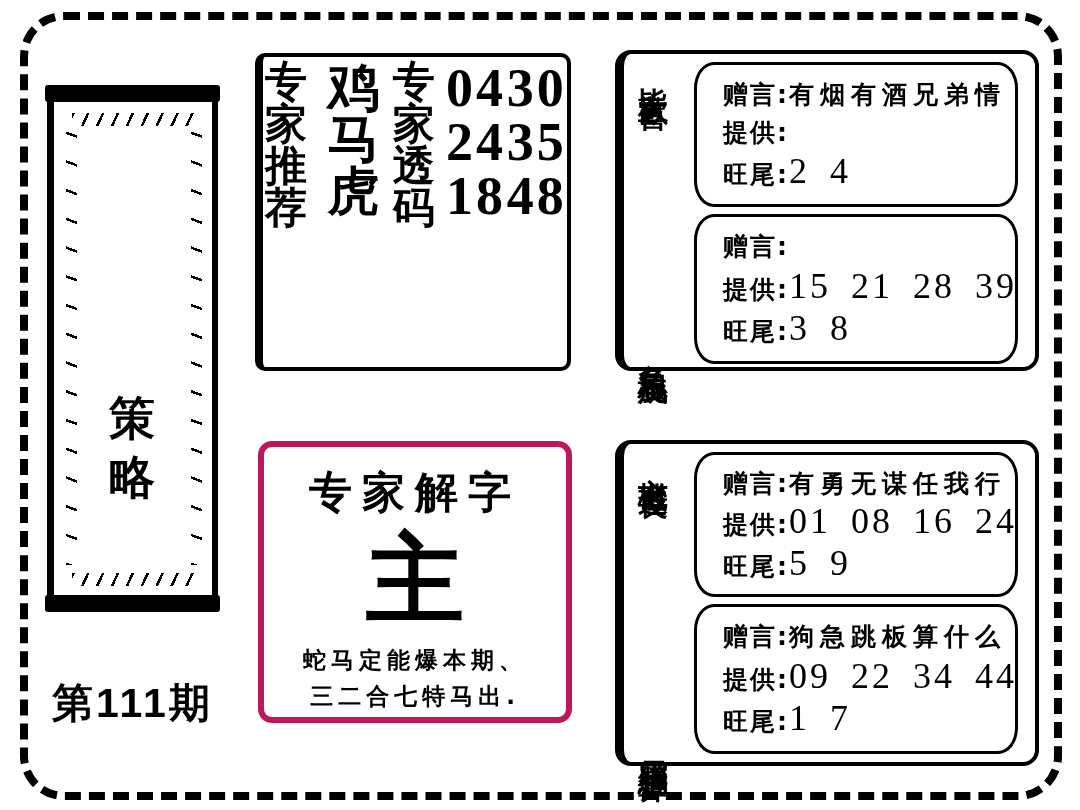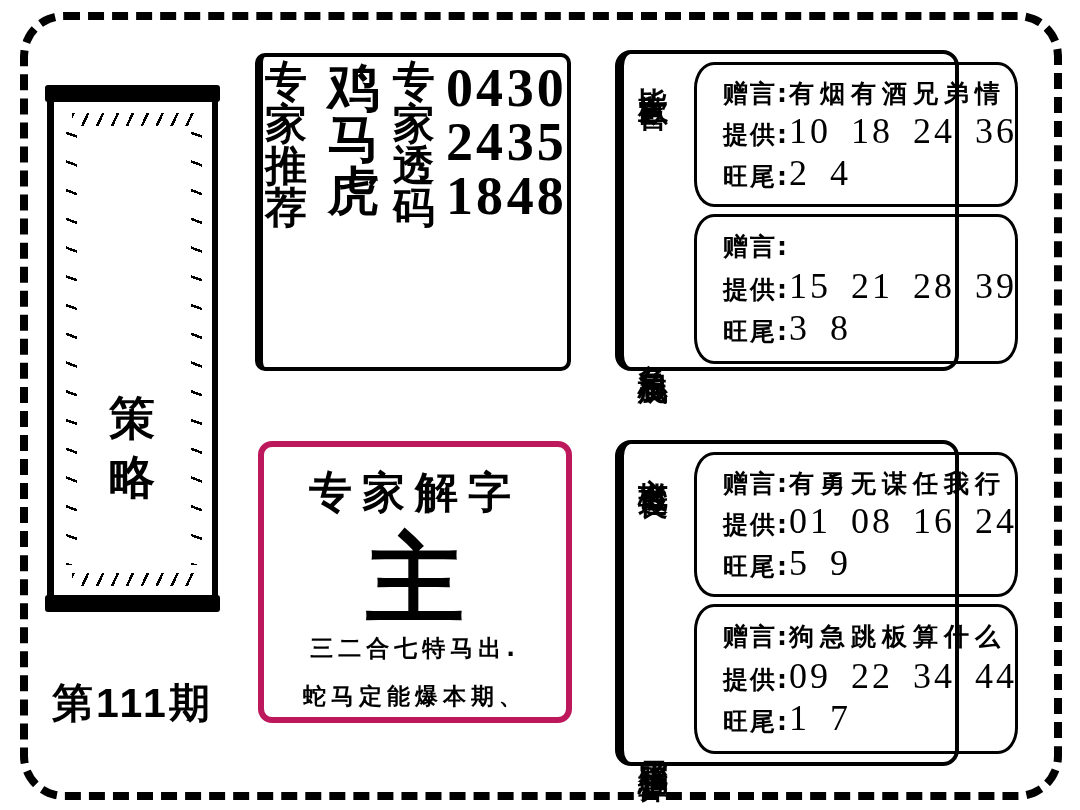--- a/index.html
+++ b/index.html
@@ -99,21 +99,21 @@
     font-family: "DejaVu Serif", serif; font-weight: 700;
     font-size: 98px; line-height: 1.05;
   }
   .char-line {
     font-size: 23px; font-weight: 600; letter-spacing: 5px; line-height: 1.55;
   }
   .char-line.first { margin-top: 12px; }
 
   
   .panel {
-    position: absolute; left: 615px; width: 344px;
+    position: absolute; left: 615px; width: 424px;
     border: 4px solid #000; border-left-width: 9px; border-radius: 16px;
     box-sizing: border-box;
   }
   .panel.tr { top: 50px; height: 321px; }
   .panel.br { top: 440px; height: 326px; }
   .vcol {
     position: absolute; left: 9px; top: 10px; bottom: 10px; width: 40px;
     display: flex; flex-direction: column; justify-content: space-between; align-items: center;
   }
   .vtext {
@@ -167,37 +167,36 @@
     <div class="rec-zodiac">鸡 马 虎</div>
     <div class="rec-sub">专家透码</div>
     <div class="rec-nums">04 24 18</div>
     <div class="rec-nums">30 35 48</div>
   </div>
 
 
   <div class="char-box">
     <div class="char-title">专家解字</div>
     <div class="char-big">主</div>
+    <div class="char-line first">蛇马定能爆本期、</div>
     <div class="char-line">三二合七特马出.</div>
-    <div class="char-line first">蛇马定能爆本期、</div>
   </div>
 
   <div class="panel tr">
     <div class="vcol">
       <div class="vtext">皆大歡喜</div>
       <div class="vtext">急急旋風</div>
     </div>
     <div class="tipbox b1">
       <div class="tip-row">
         <span class="tip-label">赠言:</span>
         <span class="tip-text">有烟有酒兄弟情</span>
       </div>
       <div class="tip-row">
         <span class="tip-label">提供:</span>
-        <span class="tip-nums">10 18 24 36</span>
       </div>
       <div class="tip-row">
         <span class="tip-label">旺尾:</span>
         <span class="tip-nums">2 4</span>
       </div>
     </div>
     <div class="tipbox b2">
       <div class="tip-row">
         <span class="tip-label">赠言:</span>
       </div>

